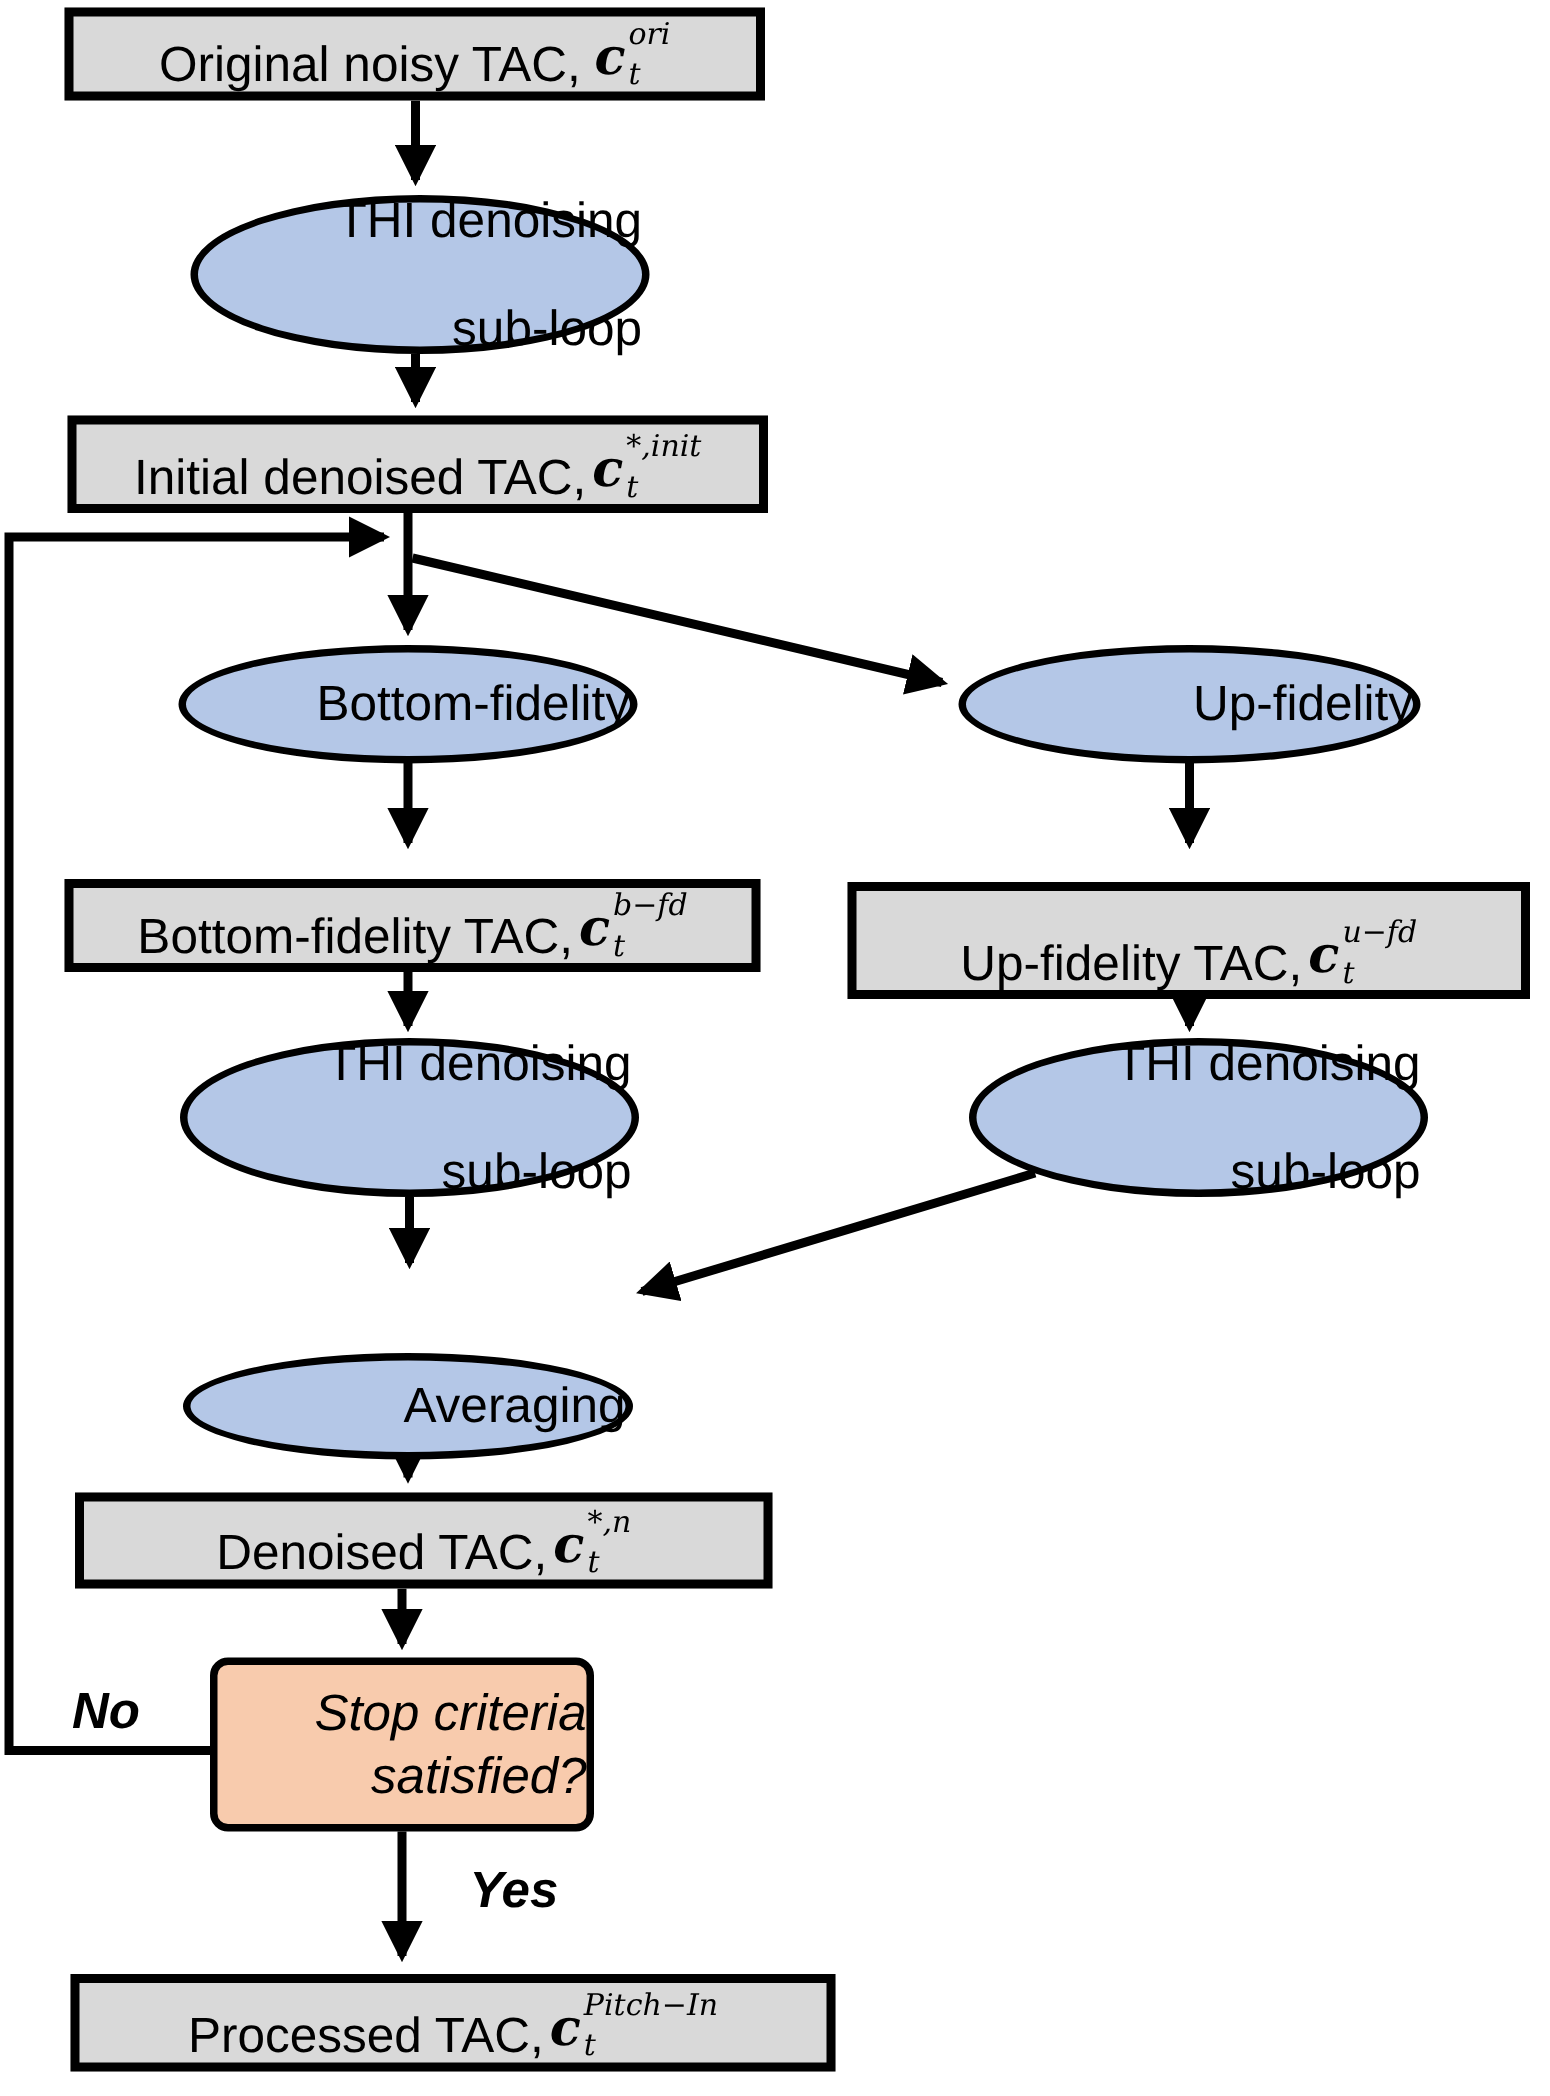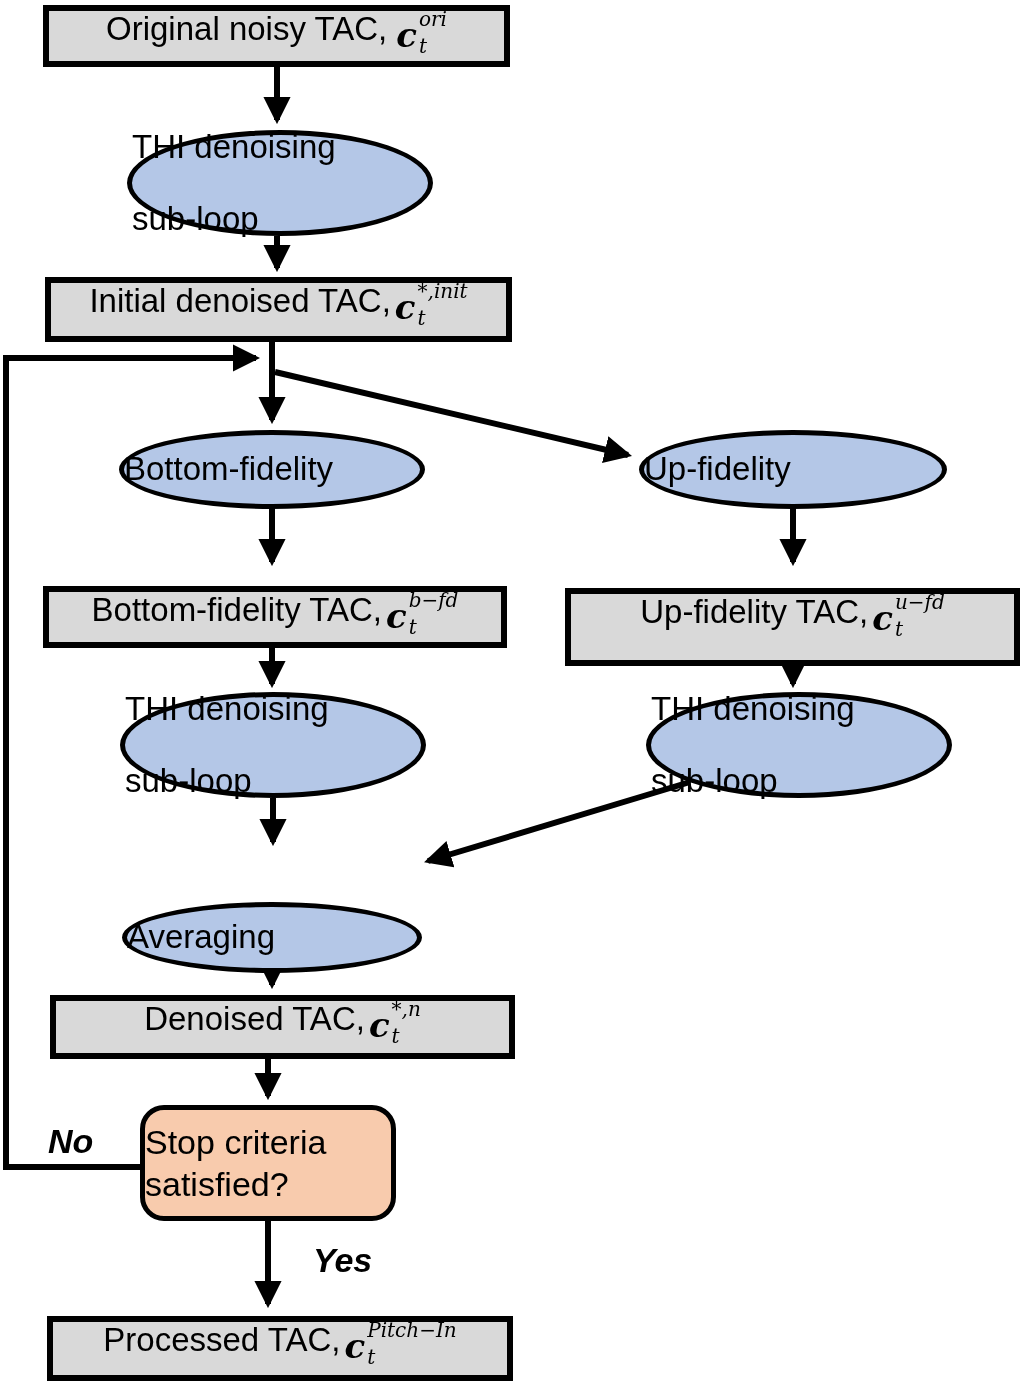--- a/index.html
+++ b/index.html
@@ -2,32 +2,32 @@
 <html style="--box-fill: #d9d9d9; --ellipse-fill: #b4c7e7; --decision-fill: #f8cbad; --stroke: #000000;"><head>
 <meta charset="utf-8">
 <style>
   * { margin:0; padding:0; box-sizing:border-box; }
   html,body { background:#ffffff; }
   .canvas {
     position:relative; width:1033px; height:1397px; background:#fff;
     font-family:"Liberation Sans", sans-serif; color:#000; overflow:hidden;
   }
   svg.edges { position:absolute; left:0; top:0; width:1033px; height:1397px; }
-  .node { position:absolute; display:flex; align-items:flex-start; justify-content:center; text-align:center; }
+  .node { position:absolute; display:flex; align-items:flex-end; justify-content:center; text-align:center; }
   .flow-box {
     background:var(--box-fill,#d9d9d9); border:6px solid var(--stroke,#000);
     font-size:33px; line-height:1.1; white-space:nowrap;
   }
   .flow-ellipse {
     background:var(--ellipse-fill,#b4c7e7); border:5px solid var(--stroke,#000);
     border-radius:50%; font-size:33px; line-height:1.22; flex-direction:column; white-space:nowrap;gap:32px;
   }
   .flow-decision {
     background:var(--decision-fill,#f8cbad); border:5px solid var(--stroke,#000);
-    border-radius:24px; font-size:34px; line-height:1.25; flex-direction:column; white-space:nowrap;
+    border-radius:12px; font-size:34px; line-height:1.25; flex-direction:column; white-space:nowrap;font-style:italic;
   }
   .math { display:inline-flex; align-items:center; font-family:"DejaVu Serif", serif; margin-left:4px; }
   .mbase { font-style:italic; font-weight:bold; font-size:34px; line-height:1; }
   .mstack {
     display:inline-flex; flex-direction:column; justify-content:space-between; align-items:flex-start;
     height:47px; margin-left:2px; font-size:20px; font-style:italic; font-weight:500;
     transform:translateY(-2px); white-space:nowrap;
   }
   .msup,.msub { line-height:1; white-space:nowrap; }
   .edge-label { position:absolute; font-style:italic; font-size:34px; line-height:1;font-weight:bold; }
@@ -141,21 +141,21 @@
         <span class="msub">t</span>
       </span>
     </span>
   </div>
 
   <div class="node flow-decision" style="left:140px;top:1105px;width:256px;height:116px">
     <span>Stop criteria</span>
     <span>satisfied?</span>
   </div>
 
-  <div class="node flow-box" style="left:47px;top:1316px;width:466px;height:65px">
+  <div class="node flow-box" style="left:47px;top:1316px;width:510px;height:65px">
     <span>Processed TAC,</span>
     <span class="math">
       <span class="mbase">c</span>
       <span class="mstack">
         <span class="msup">Pitch−In</span>
         <span class="msub">t</span>
       </span>
     </span>
   </div>
 

